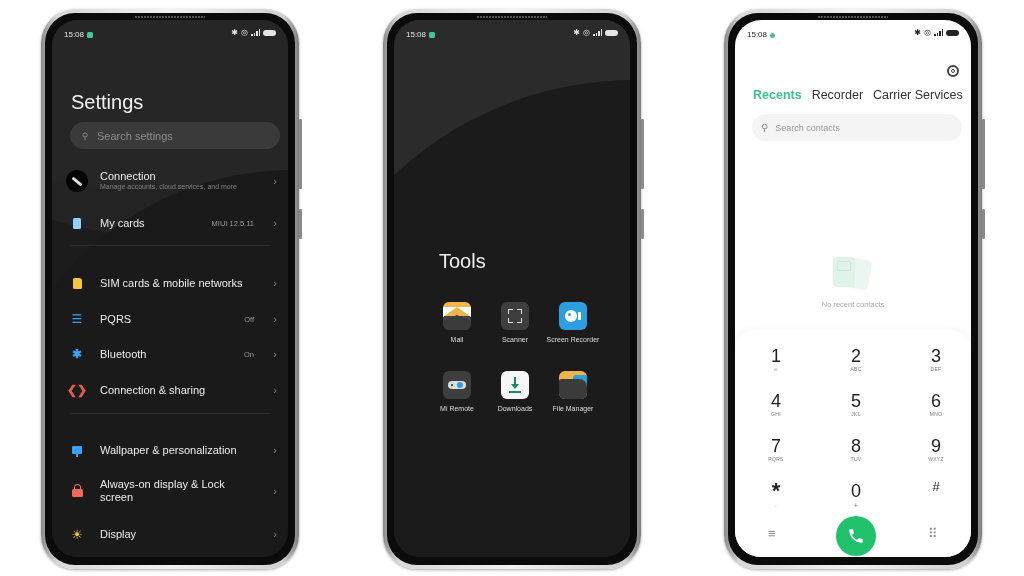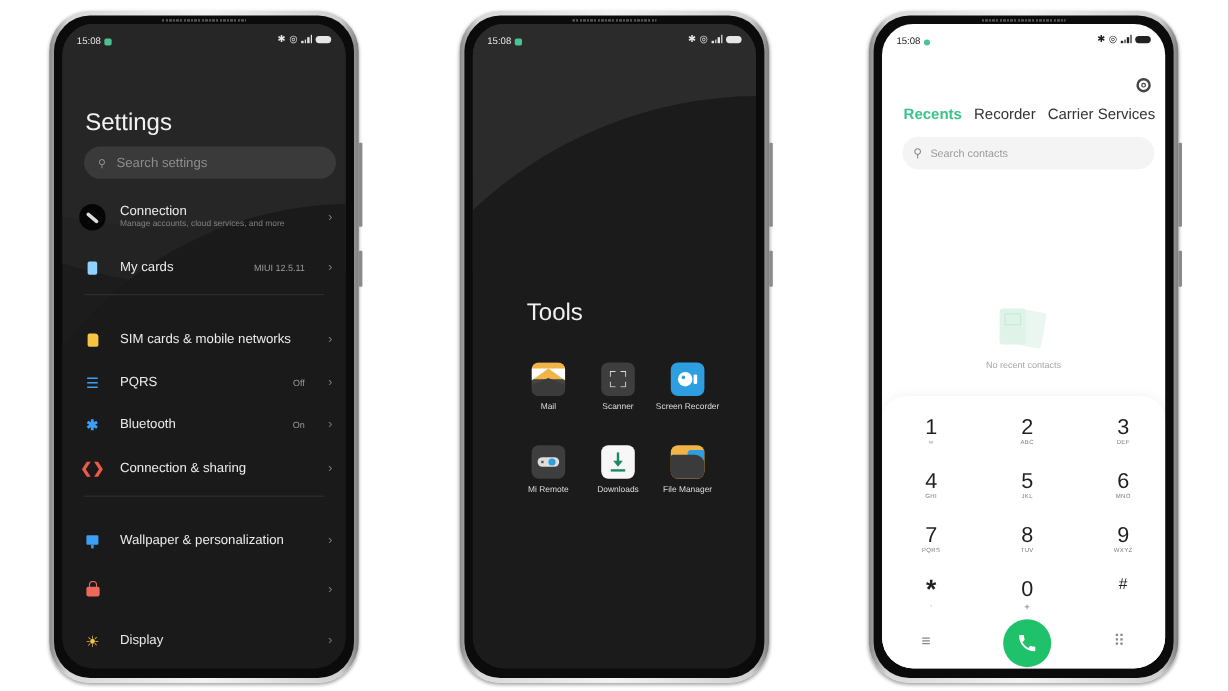--- a/index.html
+++ b/index.html
@@ -155,20 +155,21 @@
         <span class="lbl">Wallpaper &amp; personalization</span>
         <span class="chev">›</span>
       </div>
 
       <div class="row" style="top:451px;height:40px">
         <span class="ic">
             <span style="width:11px;height:8px;background:#f0685a;border-radius:1.5px;display:block;position:relative;top:2px">
               <span style="position:absolute;left:2px;top:-5px;width:5px;height:5px;border:1.5px solid #f0685a;border-bottom:none;border-radius:4px 4px 0 0"></span>
             </span>
           </span>
+        <span class="lbl" style="width:140px">Always-on display &amp; Lock screen</span>
         <span class="chev">›</span>
       </div>
 
       <div class="row" style="top:499px;">
         <span class="ic" style="color:#f5c542;font-size:13px">☀</span>
         <span class="lbl">Display</span>
         <span class="chev">›</span>
       </div>
     </div>
   </div>

